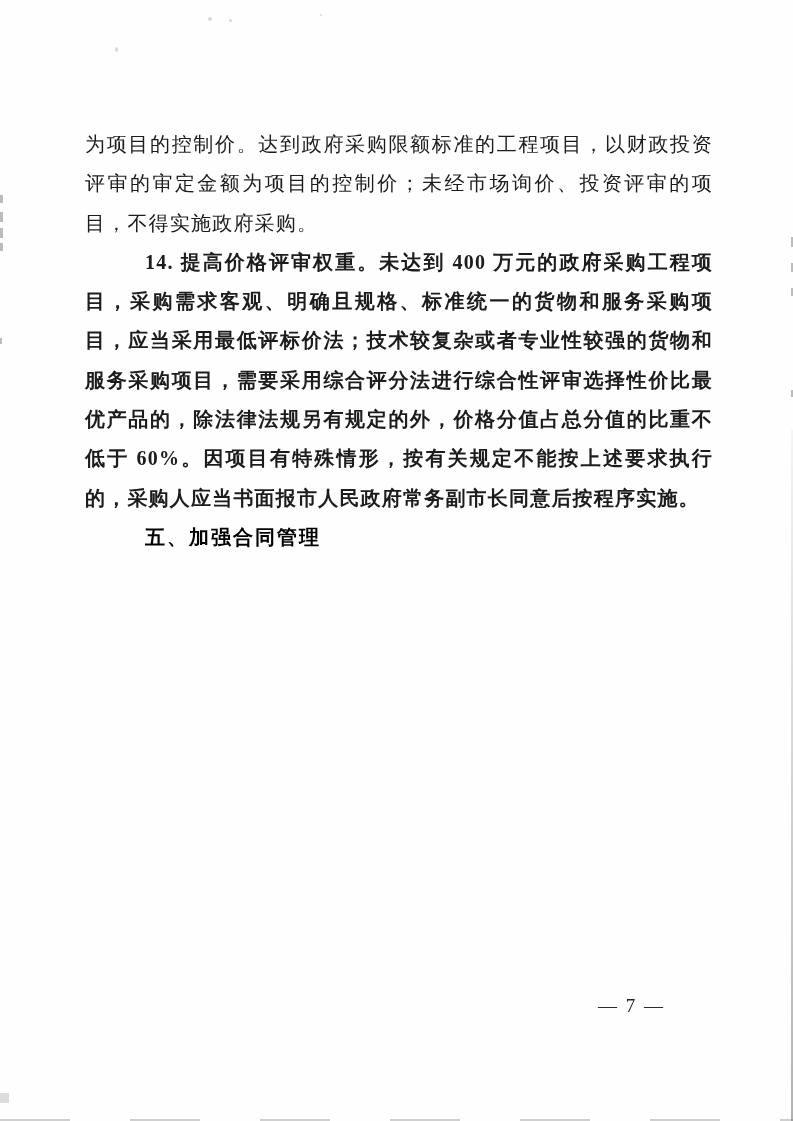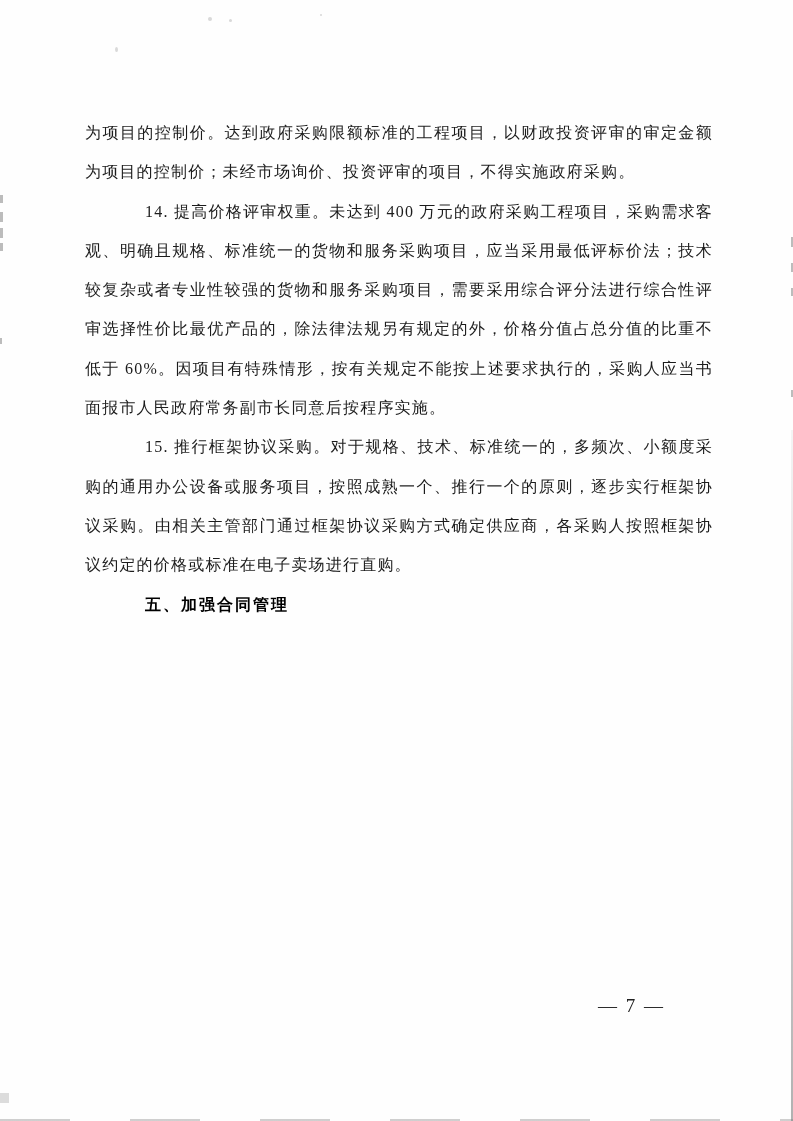--- a/index.html
+++ b/index.html
@@ -13,30 +13,30 @@
   .page {
     position: relative;
     width: 793px;
     height: 1121px;
     background: #fefefe;
     font-family: "Liberation Serif", "DejaVu Serif", serif;
   }
   .content {
     position: absolute;
     left: 85px;
-    top: 113px;
+    top: 125px;
     width: 628px;
-    font-size: 16px;
+    font-size: 20px;
     line-height: 39.3px;
     letter-spacing: 1.2px;
     color: #1c1c1c;
     text-align: justify;
   }
   .content p { margin: 0; padding: 0; }
-  .body-para.indent { text-indent: 60px; }
+  .body-para.indent { text-indent: 60px; font-weight: bold; }
   .heading {
     font-family: "Liberation Sans", "DejaVu Sans", sans-serif;
     font-weight: 700;
     text-indent: 60px;
     letter-spacing: 2px;
     color: #000000;
   }
   .page-number {
     position: absolute;
     left: 598px;
@@ -87,21 +87,20 @@
   }
 </style>
 </head>
 <body>
 
 <div class="page">
 
   <div class="content" id="doc-body">
       <p class="body-para">为项目的控制价。达到政府采购限额标准的工程项目，以财政投资评审的审定金额为项目的控制价；未经市场询价、投资评审的项目，不得实施政府采购。</p>
       <p class="body-para indent">14. 提高价格评审权重。未达到 400 万元的政府采购工程项目，采购需求客观、明确且规格、标准统一的货物和服务采购项目，应当采用最低评标价法；技术较复杂或者专业性较强的货物和服务采购项目，需要采用综合评分法进行综合性评审选择性价比最优产品的，除法律法规另有规定的外，价格分值占总分值的比重不低于 60%。因项目有特殊情形，按有关规定不能按上述要求执行的，采购人应当书面报市人民政府常务副市长同意后按程序实施。</p>
-      <p class="body-para indent">15. 推行框架协议采购。对于规格、技术、标准统一的，多频次、小额度采购的通用办公设备或服务项目，按照成熟一个、推行一个的原则，逐步实行框架协议采购。由相关主管部门通过框架协议采购方式确定供应商，各采购人按照框架协议约定的价格或标准在电子卖场进行直购。</p>
       <p class="heading">五、加强合同管理</p>
     </div>
 
   <div class="page-number">— 7 —</div>
 
   <div class="speck" style="left:208px; top:17px; width:4px; height:4px;"></div>
   <div class="speck" style="left:229px; top:19px; width:3px; height:3px;"></div>
   <div class="speck" style="left:115px; top:47px; width:3px; height:5px;"></div>
   <div class="speck" style="left:320px; top:14px; width:2px; height:2px;"></div>
   <div class="edge-dash" style="left:0; top:195px; width:3px; height:8px;"></div>

